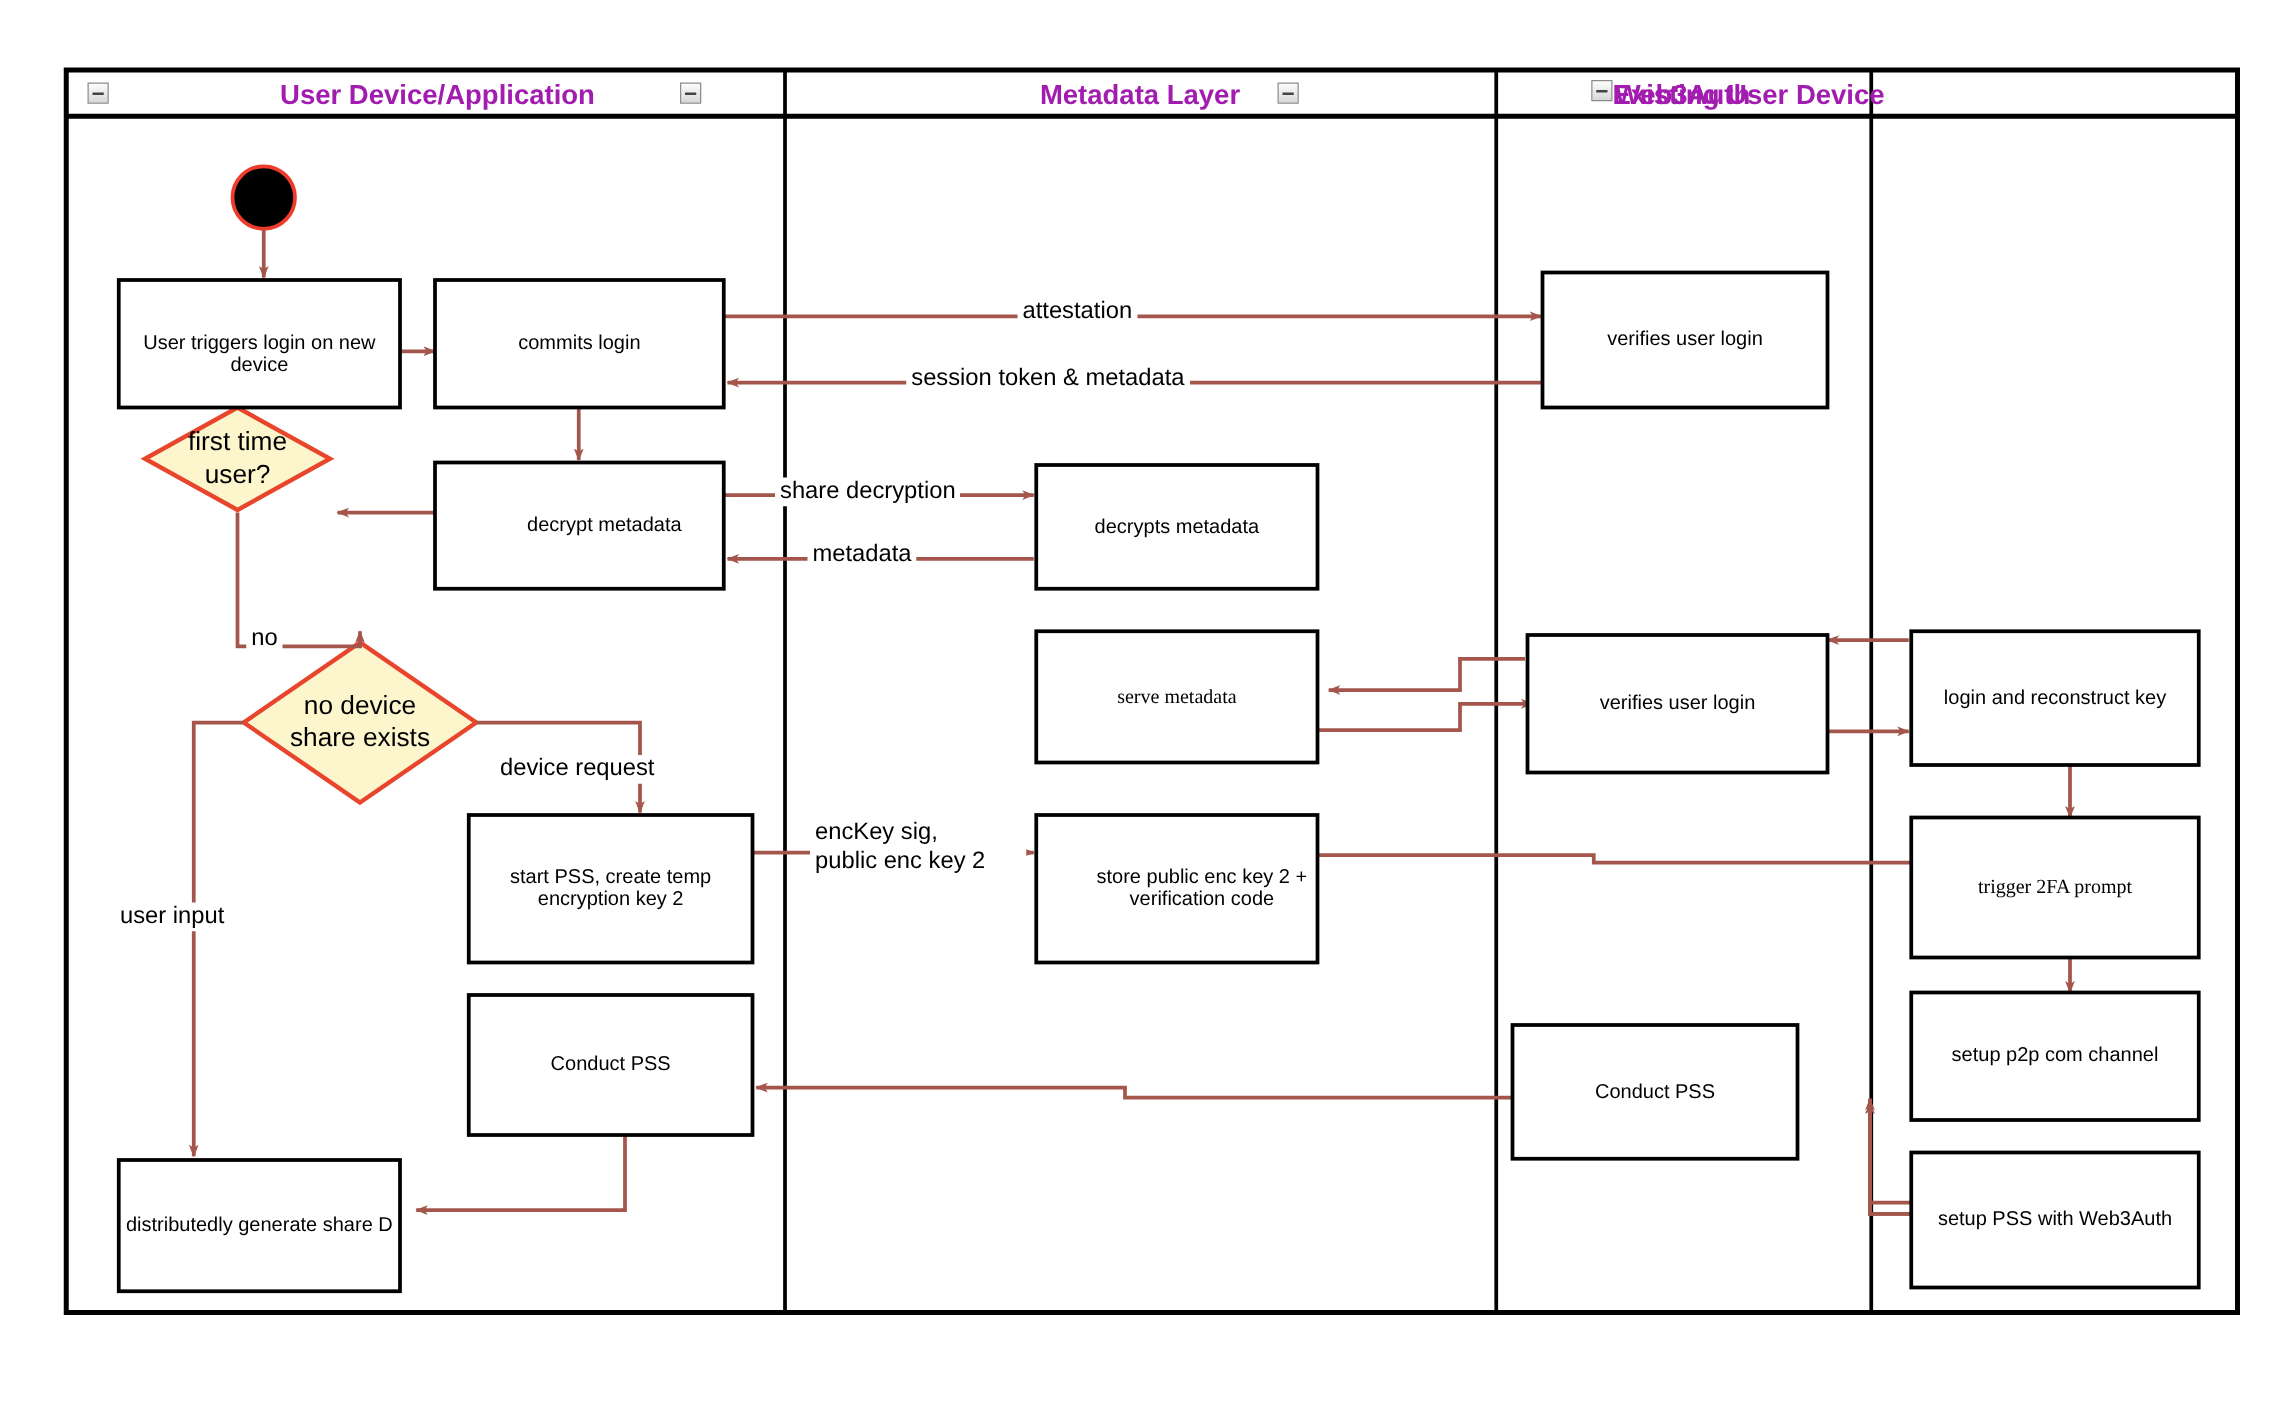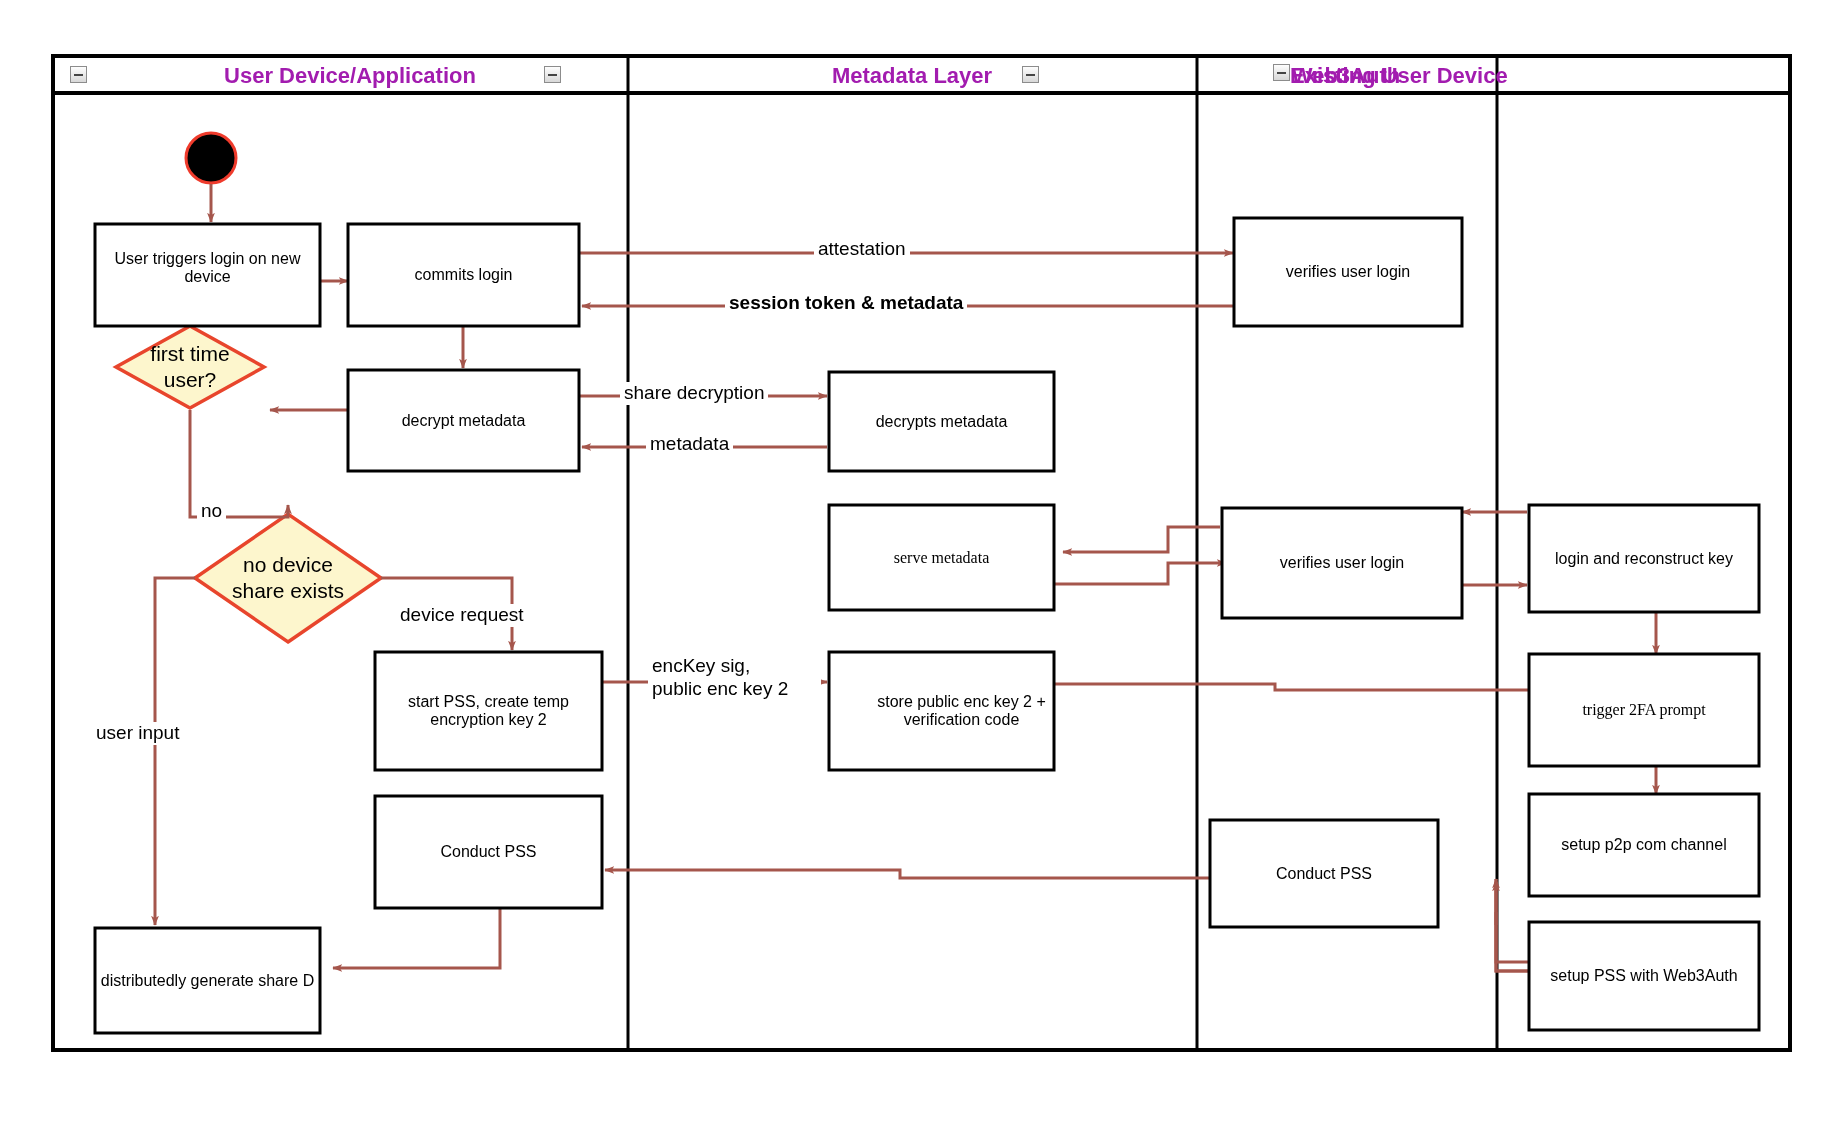--- a/index.html
+++ b/index.html
@@ -145,30 +145,30 @@
   <div class="lane-collapse" style="left:1022px;top:66px;">
       <i></i>
     </div>
   <div class="lane-title" style="left:1200px;top:58px; width:292px; height:35px;">Web3Auth</div>
 
   <div class="lane-collapse" style="left:1273px;top:64px;">
       <i></i>
     </div>
   <div class="lane-title" style="left:1290px;top:58px; width:280px; height:35px; justify-content:flex-start;">Existing User Device</div>
 
-  <div class="node" style="left:95px;  top:208px; width:225px; height:120px;align-items:center;">
+  <div class="node" style="left:95px;  top:224px; width:225px; height:120px;align-items:center;">
     <span>User triggers login
 on new device</span>
     </div>
 
   <div class="node" style="left:348px; top:224px; width:231px; height:102px;">
     <span>commits login</span>
     </div>
 
-  <div class="node" style="left:348px; top:370px; width:231px; height:101px;">
+  <div class="node" style="left:368px; top:370px; width:231px; height:101px;">
     <span>decrypt
 metadata</span>
     </div>
 
   <div class="diamond-label" style="left:124px; top:330px; width:132px; height:74px;">
     <span>first time
 user?</span>
     </div>
 
   <div class="diamond-label" style="left:206px; top:541px; width:164px; height:74px;">
@@ -232,21 +232,21 @@
 channel</span>
     </div>
 
   <div class="node" style="left:1529px;top:922px; width:230px; height:108px;">
     <span>setup PSS
 with Web3Auth</span>
     </div>
 
   <div class="edgelabel" style="left:814px; top:238px;">attestation</div>
 
-  <div class="edgelabel" style="left:725px; top:292px;font-weight:bold;">session token &amp; metadata</div>
+  <div class="edgelabel" style="left:725px; top:292px;">session token &amp; metadata</div>
 
   <div class="edgelabel" style="left:620px; top:382px;">share decryption</div>
 
   <div class="edgelabel" style="left:646px; top:433px;">metadata</div>
 
   <div class="edgelabel" style="left:197px; top:500px;">no</div>
 
   <div class="edgelabel" style="left:396px; top:604px;">device request</div>
 
   <div class="edgelabel" style="left:92px;  top:722px;">user input</div>

